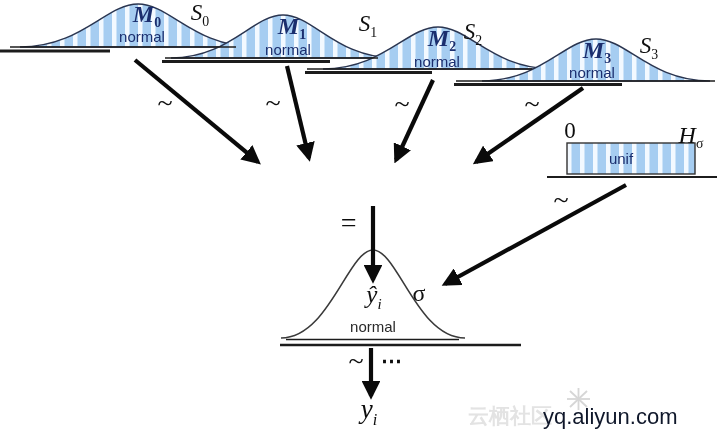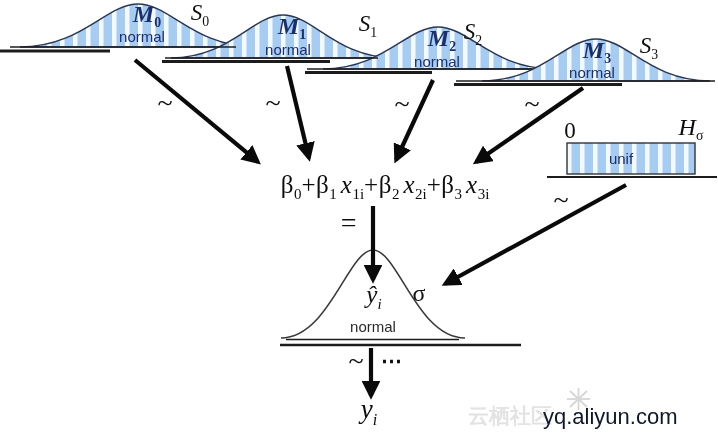--- a/index.html
+++ b/index.html
@@ -19,21 +19,21 @@
   .eq .it{font-style:italic;}
   .eq .gap{margin-left:4px;}
   .equals{font-size:28px;}
   .yhat-lbl{font-style:italic;font-size:25px;color:#101010;text-align:right;}
   .yhat-lbl sub{font-size:0.6em;}
   .sigma-lbl{font-size:24px;color:#101010;}
   .ellipsis-lbl{font-size:21px;font-weight:bold;letter-spacing:1px;}
   .resp-lbl{font-style:italic;font-size:27px;}
   .resp-lbl sub{font-size:0.6em;}
   .unif-num{font-size:23px;}
-  .unif-max{font-style:italic;font-size:24px;}
+  .unif-max{font-style:italic;font-size:24px;margin-top:8px;}
   .unif-max sub{font-style:normal;font-size:0.58em;}
   .wm-site{position:absolute;left:468px;top:402px;z-index:2;transform:none;
            font-family:"Liberation Sans",sans-serif;font-size:21px;font-weight:bold;
            color:#e3e3e3;white-space:nowrap;}
   .wm-url{position:absolute;left:543px;top:404px;z-index:2;transform:none;
           font-family:"Liberation Sans",sans-serif;font-size:22px;color:#0f172a;white-space:nowrap;}
   .wm-brand{position:absolute;left:611px;top:392px;z-index:4;transform:none;
             font-family:"Liberation Sans",sans-serif;font-size:18px;font-weight:bold;
             color:#a6a6a6;white-space:nowrap;}
 </style>
@@ -114,21 +114,20 @@
   <div class="lbl m-lbl" style="left:597px;top:52px"><span>M</span><sub>3</sub></div>
   <div class="lbl dist-lbl" style="left:592px;top:72px">normal</div>
   <div class="lbl s-lbl" style="left:649px;top:48px"><span>S</span><sub>3</sub></div>
   <div class="lbl tilde" style="left:532px;top:104px">~</div>
 
   <div class="lbl unif-num" style="left:570px;top:130px">0</div>
   <div class="lbl unif-max" style="left:691px;top:129px"><span>H</span><sub>σ</sub></div>
   <div class="lbl dist-lbl" style="left:621px;top:158px">unif</div>
   <div class="lbl tilde" style="left:561px;top:200px">~</div>
 
-  <div class="lbl eq" style="left:385px;top:187px"><span>β</span><sub>0</sub><span>+</span><span>β</span><sub>1</sub><span class="it gap">x</span><sub>1i</sub><span>+</span><span>β</span><sub>2</sub><span class="it gap">x</span><sub>2i</sub><span>+</span><span>β</span><sub>3</sub><span class="it gap">x</span><sub>3i</sub></div>
   <div class="lbl eq equals" style="left:349px;top:223px">=</div>
 
   <div class="lbl yhat-lbl" style="left:374px;top:297px"><span>ŷ</span><sub>i</sub></div>
   <div class="lbl sigma-lbl" style="left:419px;top:293px">σ</div>
   <div class="lbl dist-lbl" style="left:373px;top:326px;color:#2a2a2a">normal</div>
   <div class="lbl tilde" style="left:356px;top:361px">~</div>
   <div class="lbl ellipsis-lbl" style="left:392px;top:361px">⋯</div>
 
   <div class="lbl resp-lbl" style="left:369px;top:412px"><span>y</span><sub>i</sub></div>
 

